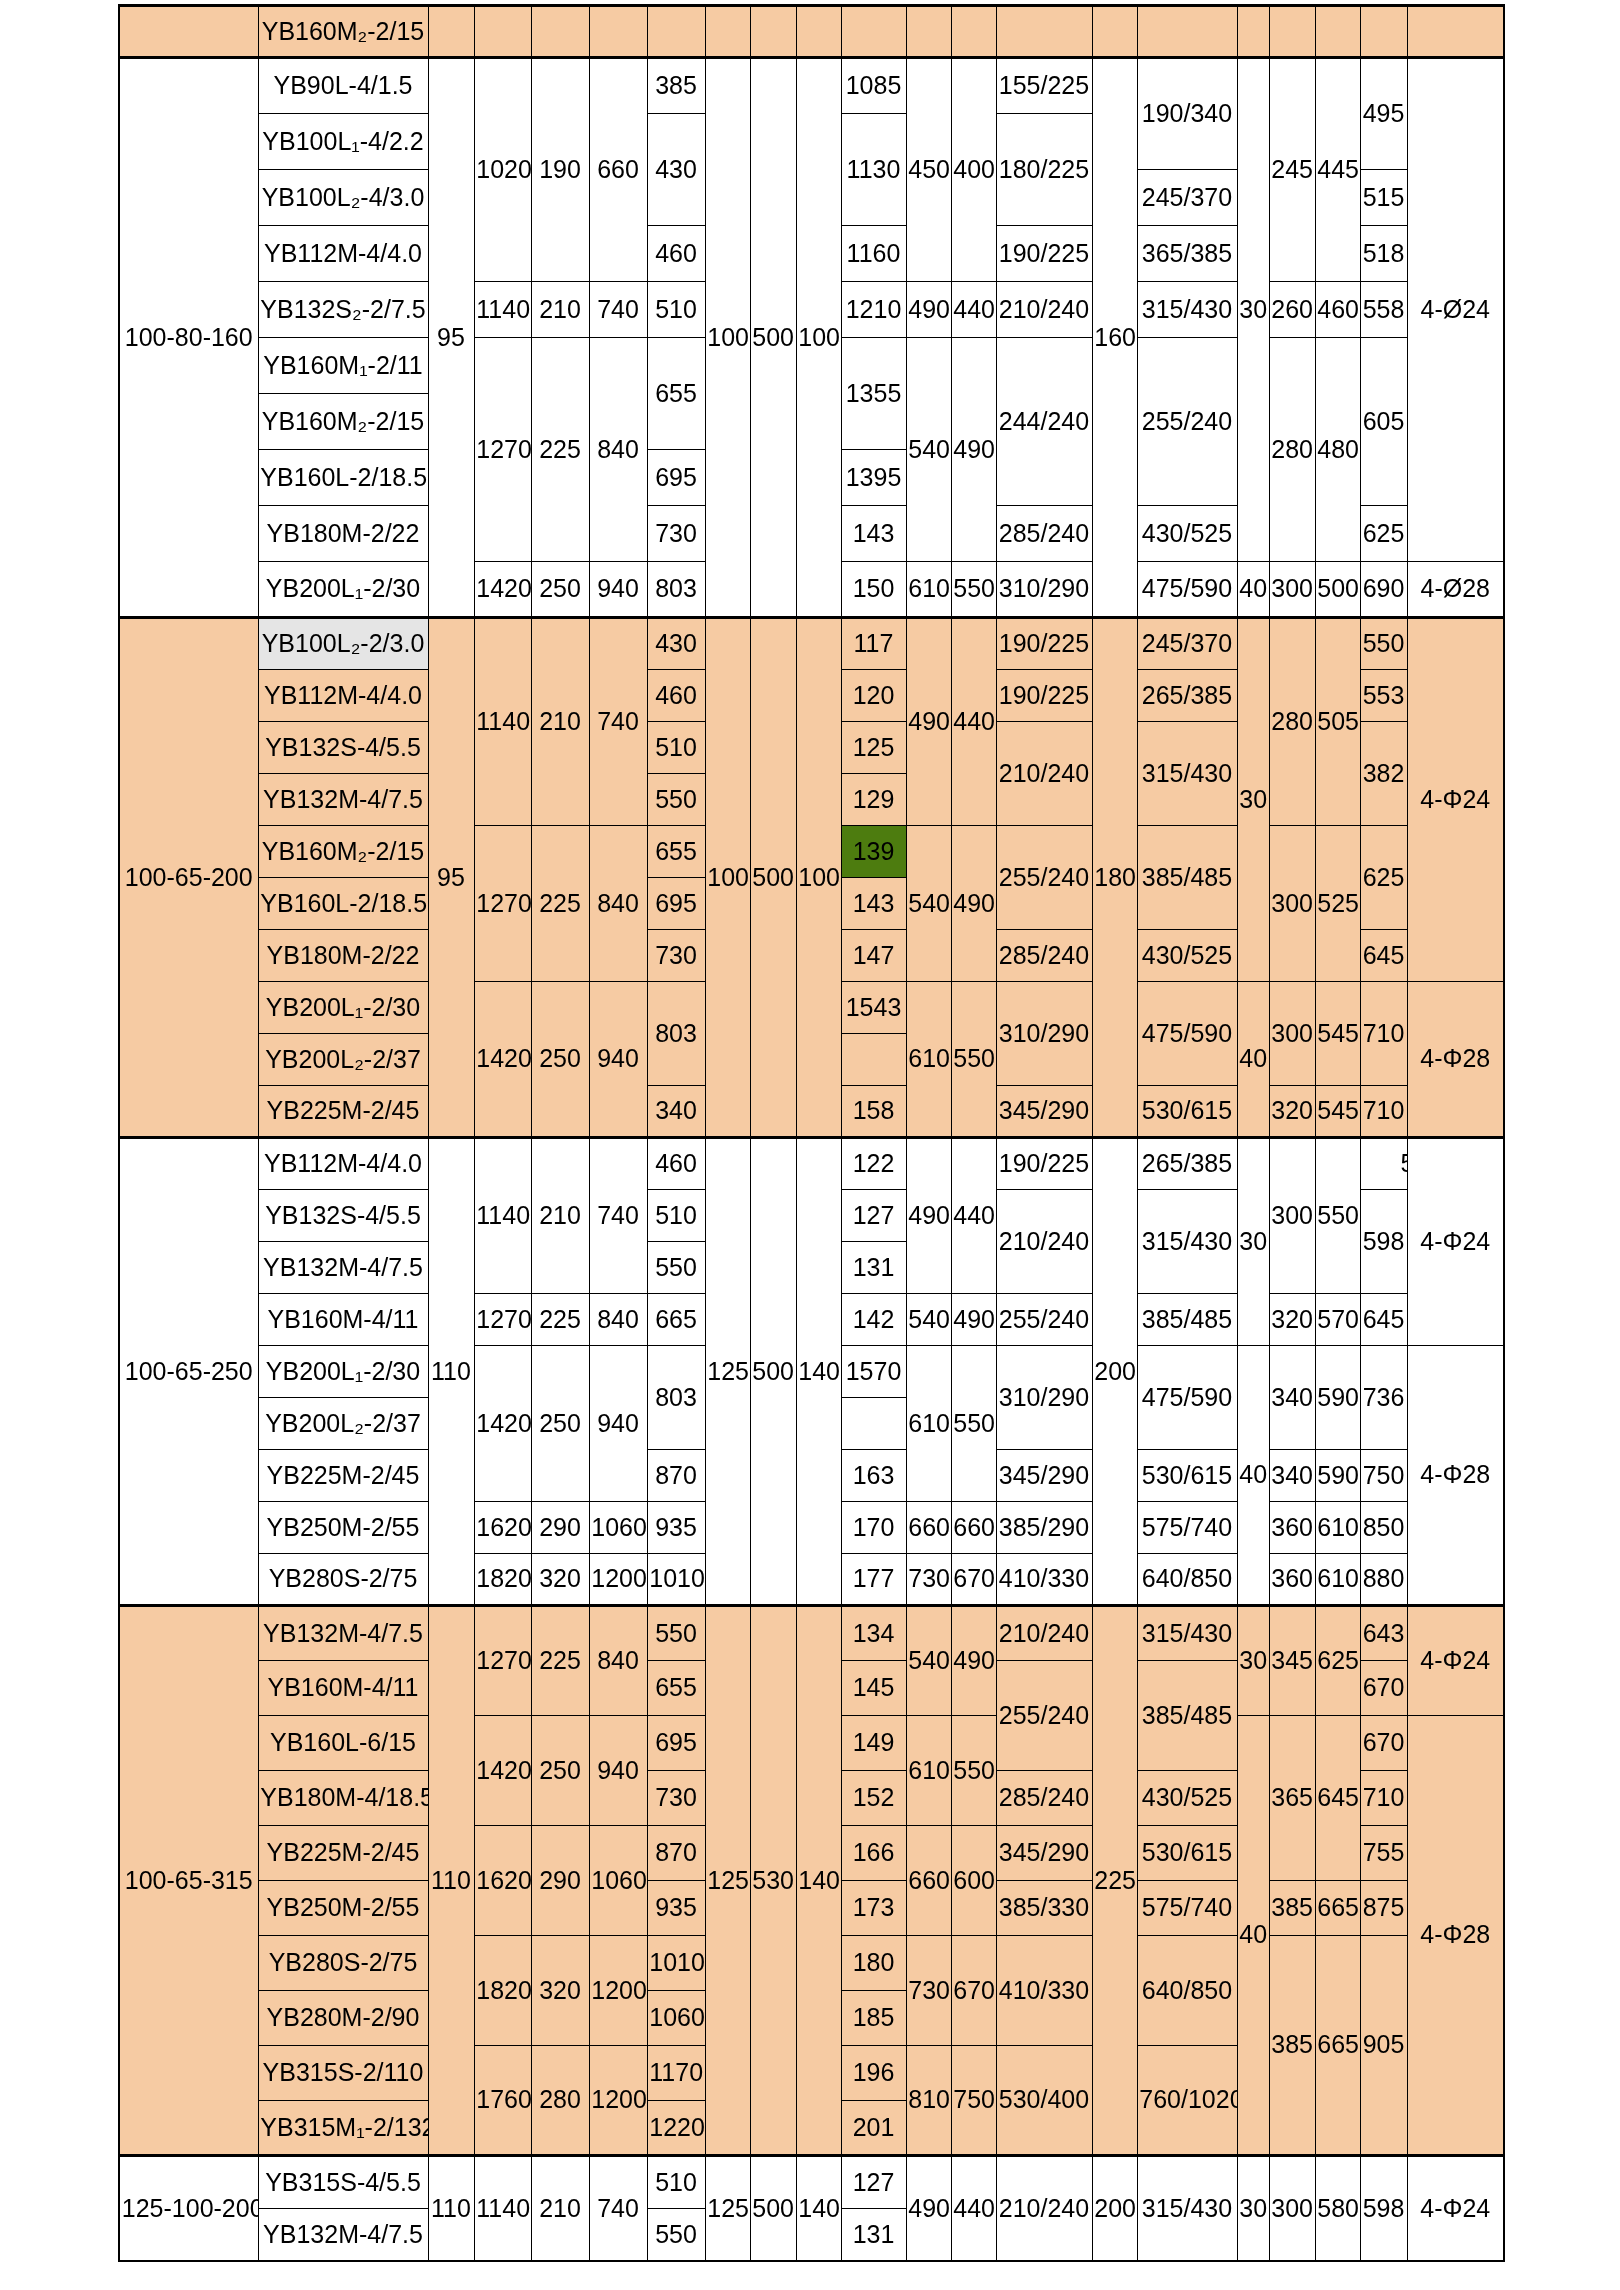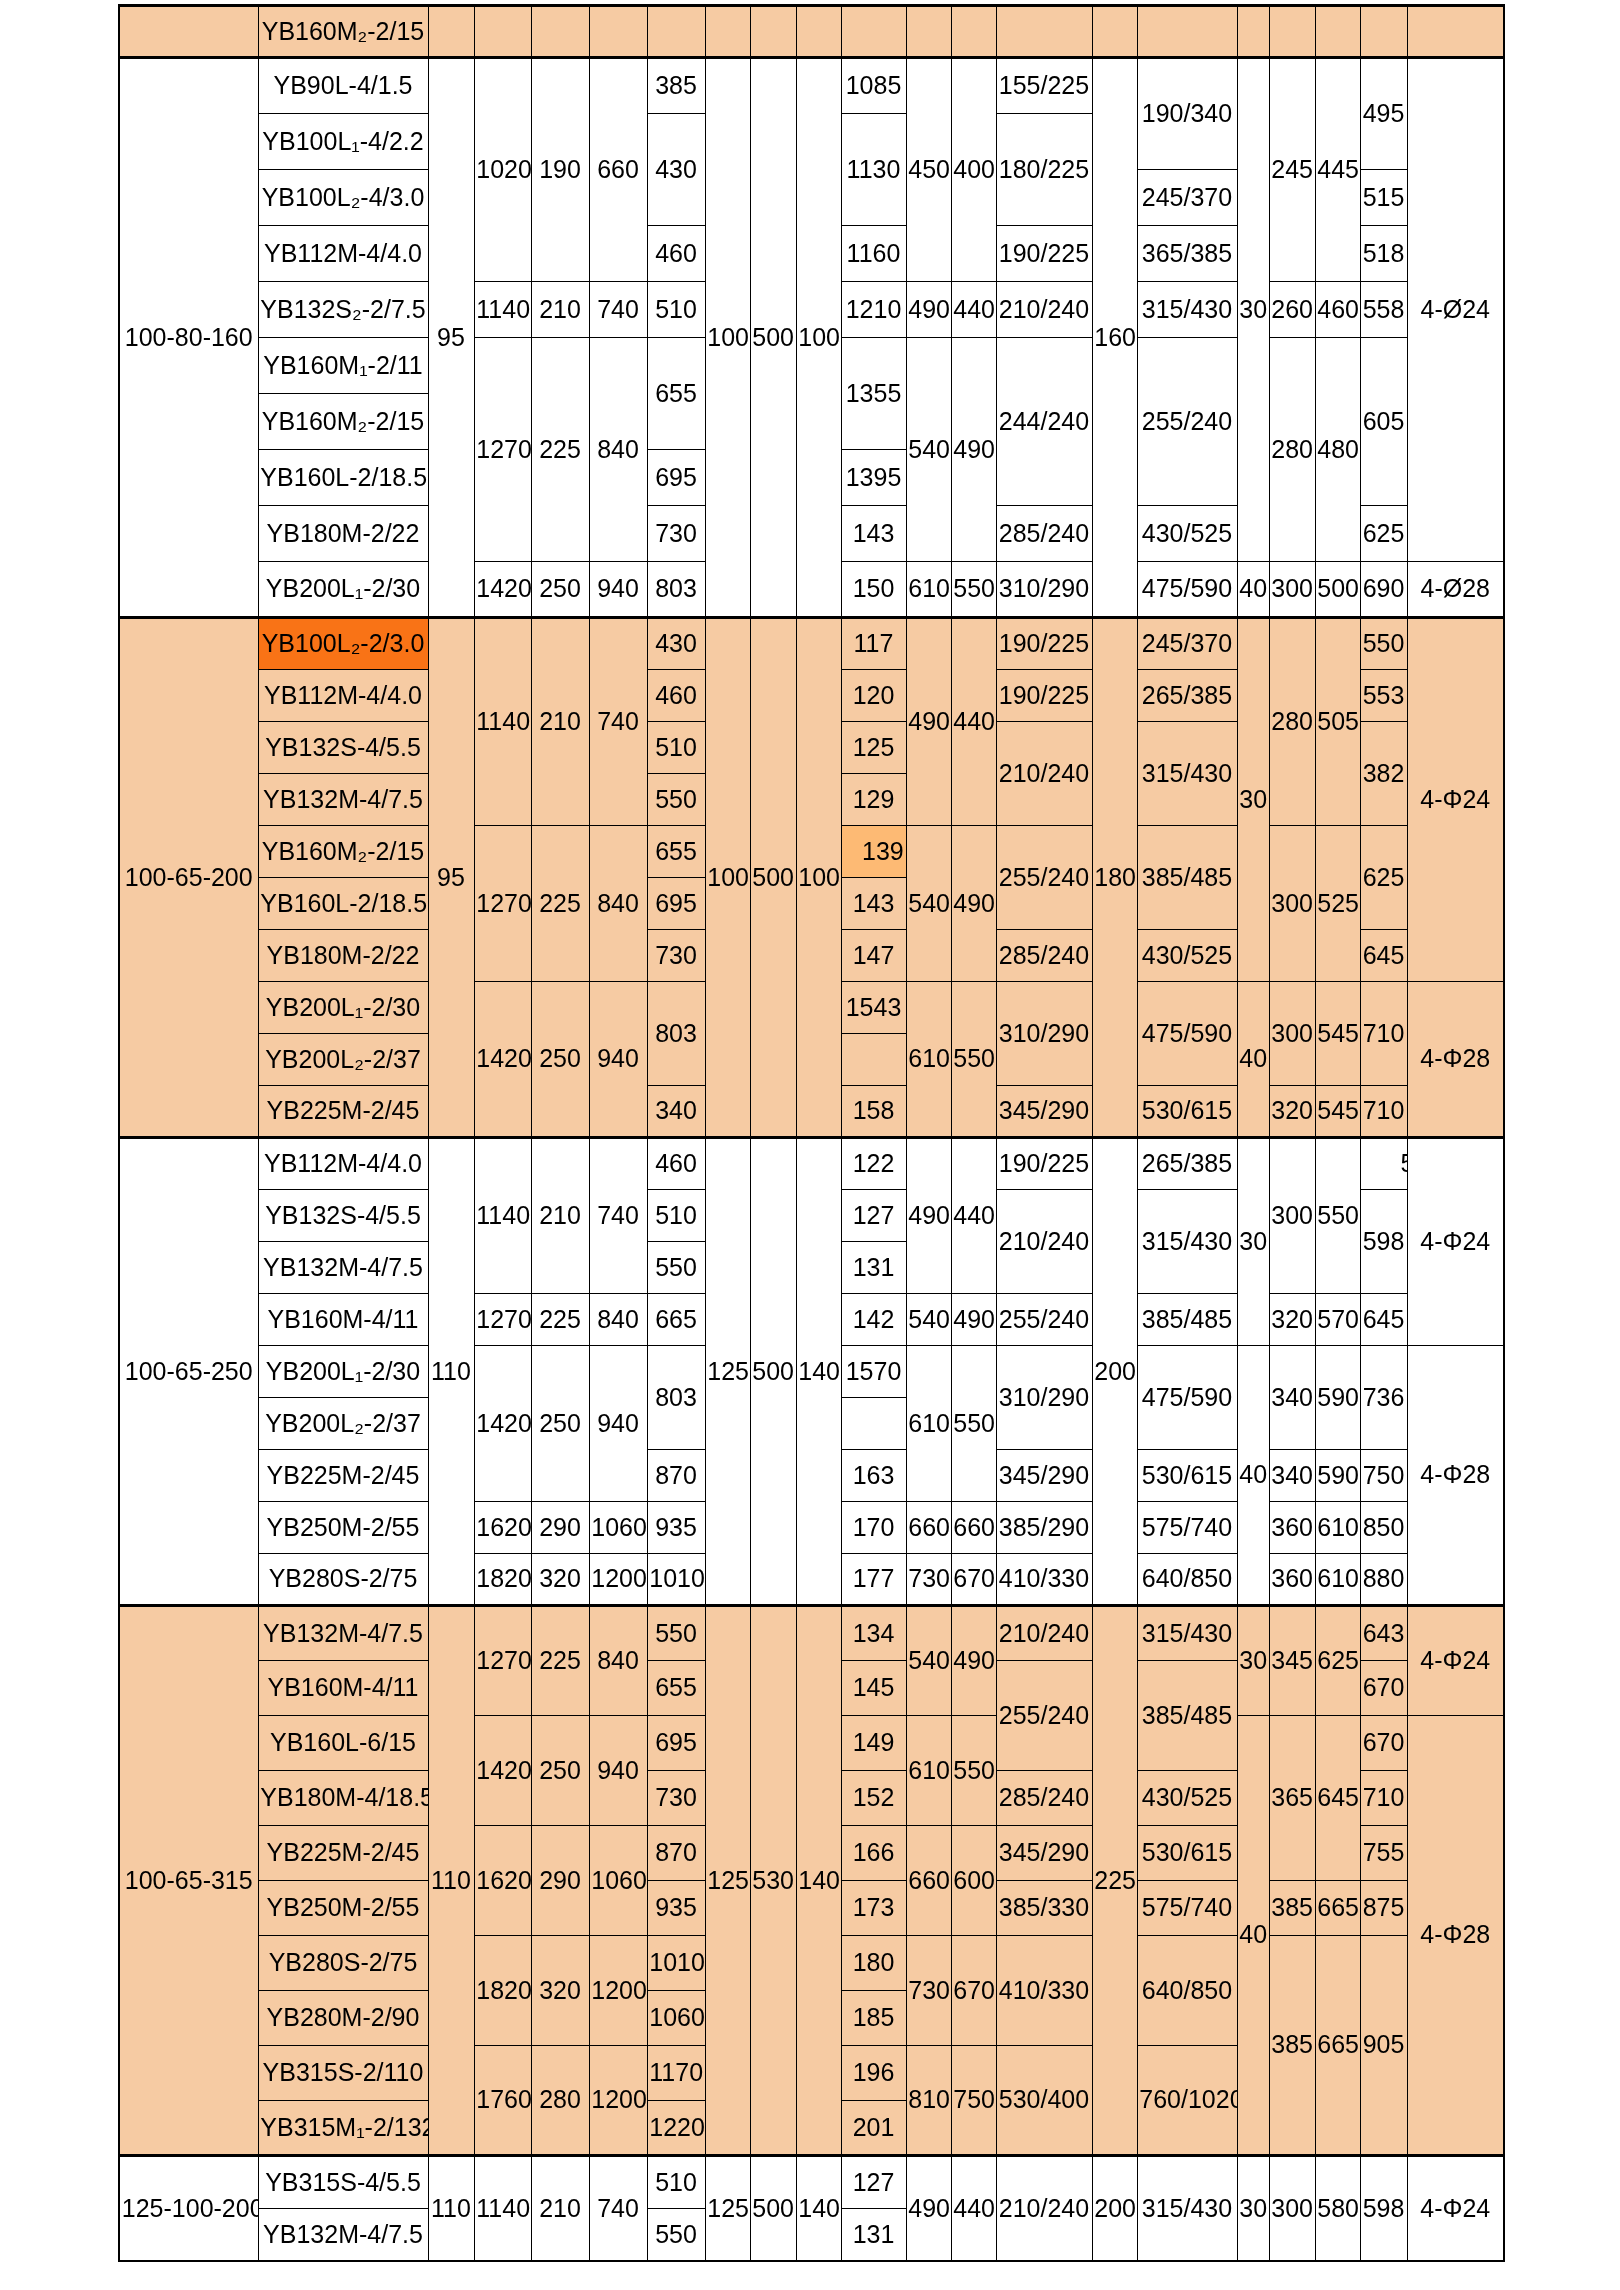--- a/index.html
+++ b/index.html
@@ -191,21 +191,21 @@
           <td class="value-cell" style="background-color: rgb(255, 255, 255);">40</td>
           <td class="value-cell" style="background-color: rgb(255, 255, 255);">300</td>
           <td class="value-cell" style="background-color: rgb(255, 255, 255);">500</td>
           <td class="value-cell" style="background-color: rgb(255, 255, 255);">690</td>
           <td class="value-cell" style="background-color: rgb(255, 255, 255);">4-Ø28</td>
         </tr>
       </tbody>
       <tbody>
         <tr style="height: 52px;">
           <td rowspan="10" class="group-label-cell" style="background-color: rgb(246, 203, 163);">100-65-200</td>
-          <td class="model-cell" style="background-color: #f97316;">YB100L₂-2/3.0</td>
+          <td class="model-cell" style="background-color: #e5e5e5;">YB100L₂-2/3.0</td>
           <td rowspan="10" class="value-cell" style="background-color: rgb(246, 203, 163);">95</td>
           <td rowspan="4" class="value-cell" style="background-color: rgb(246, 203, 163);">1140</td>
           <td rowspan="4" class="value-cell" style="background-color: rgb(246, 203, 163);">210</td>
           <td rowspan="4" class="value-cell" style="background-color: rgb(246, 203, 163);">740</td>
           <td class="value-cell" style="background-color: rgb(246, 203, 163);">430</td>
           <td rowspan="10" class="value-cell" style="background-color: rgb(246, 203, 163);">100</td>
           <td rowspan="10" class="value-cell" style="background-color: rgb(246, 203, 163);">500</td>
           <td rowspan="10" class="value-cell" style="background-color: rgb(246, 203, 163);">100</td>
           <td class="value-cell" style="background-color: rgb(246, 203, 163);">117</td>
           <td rowspan="4" class="value-cell" style="background-color: rgb(246, 203, 163);">490</td>
@@ -239,21 +239,21 @@
           <td class="model-cell" style="background-color: rgb(246, 203, 163);">YB132M-4/7.5</td>
           <td class="value-cell" style="background-color: rgb(246, 203, 163);">550</td>
           <td class="value-cell" style="background-color: rgb(246, 203, 163);">129</td>
         </tr>
         <tr style="height: 52px;">
           <td class="model-cell" style="background-color: rgb(246, 203, 163);">YB160M₂-2/15</td>
           <td rowspan="3" class="value-cell" style="background-color: rgb(246, 203, 163);">1270</td>
           <td rowspan="3" class="value-cell" style="background-color: rgb(246, 203, 163);">225</td>
           <td rowspan="3" class="value-cell" style="background-color: rgb(246, 203, 163);">840</td>
           <td class="value-cell" style="background-color: rgb(246, 203, 163);">655</td>
-          <td class="value-cell" style="background-color: #fdba74; text-align: right;">139</td>
+          <td class="value-cell" style="background-color: #4d7c0f;">139</td>
           <td rowspan="3" class="value-cell" style="background-color: rgb(246, 203, 163);">540</td>
           <td rowspan="3" class="value-cell" style="background-color: rgb(246, 203, 163);">490</td>
           <td rowspan="2" class="value-cell" style="background-color: rgb(246, 203, 163);">255/240</td>
           <td rowspan="2" class="value-cell" style="background-color: rgb(246, 203, 163);">385/485</td>
           <td rowspan="3" class="value-cell" style="background-color: rgb(246, 203, 163);">300</td>
           <td rowspan="3" class="value-cell" style="background-color: rgb(246, 203, 163);">525</td>
           <td rowspan="2" class="value-cell" style="background-color: rgb(246, 203, 163);">625</td>
         </tr>
         <tr style="height: 52px;">
           <td class="model-cell" style="background-color: rgb(246, 203, 163);">YB160L-2/18.5</td>

